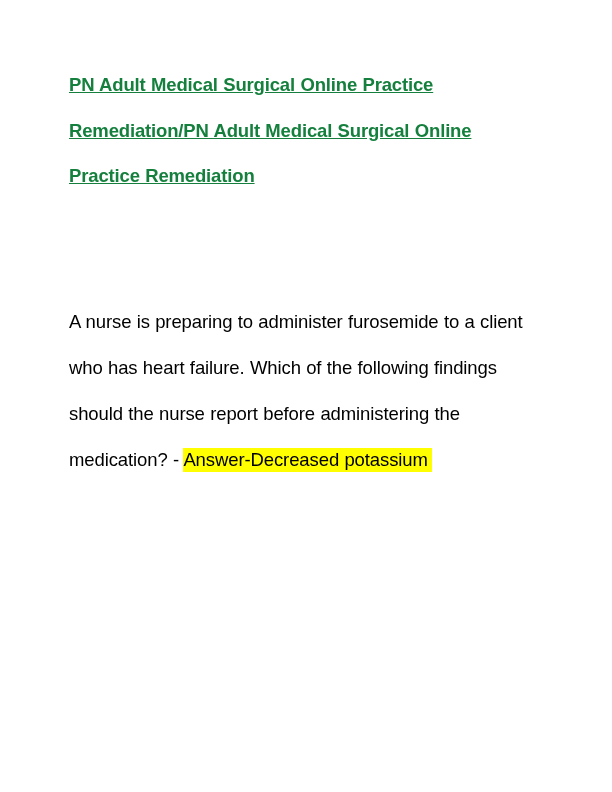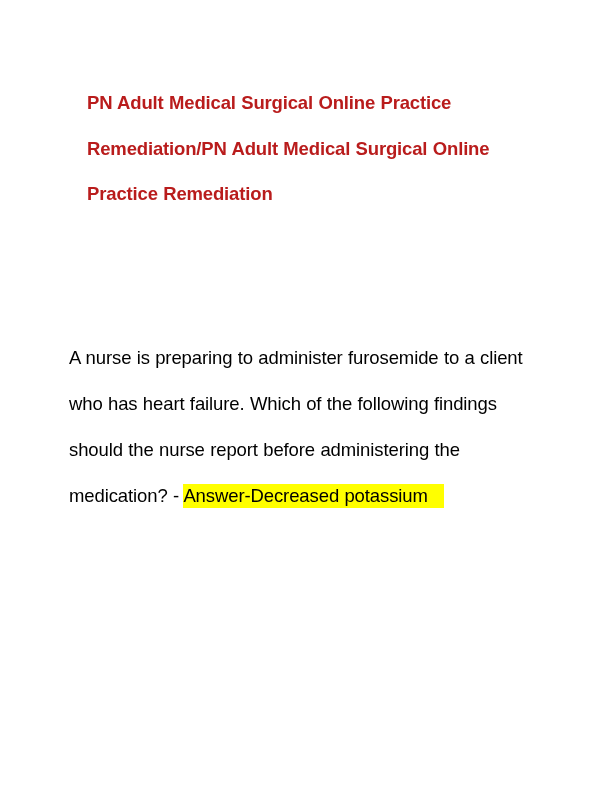--- a/index.html
+++ b/index.html
@@ -23,28 +23,29 @@
 
   #content {
     position: absolute;
     left: 69px;
     top: 62px;
     width: 478px;
   }
 
   
   .doc-title {
-    margin: 18px;
+    margin: 0;
     padding: 0;
-    color: #b91c1c;
+    color: #15803d;
     font-weight: bold;
     font-size: 18.5px;
     line-height: 45.5px;
     letter-spacing: -0.15px;
     word-spacing: 0.4px;
+    text-decoration: underline;
   }
 
   
   .block-gap {
     height: 100px;
   }
 
   
   .body-para {
     margin: 0;
@@ -52,21 +53,21 @@
     color: #000000;
     font-size: 18.5px;
     line-height: 46px;
     letter-spacing: -0.1px;
     word-spacing: 0.3px;
   }
 
   .hl {
     background-color: #ffff00;
     color: #000000;
-    padding: 1px 16px 2px 0;
+    padding: 1px 4px 2px 0;
     box-decoration-break: clone;
     -webkit-box-decoration-break: clone;
   }
 </style>
 </head>
 <body>
 
 <div id="page">
   <div id="content">
 

